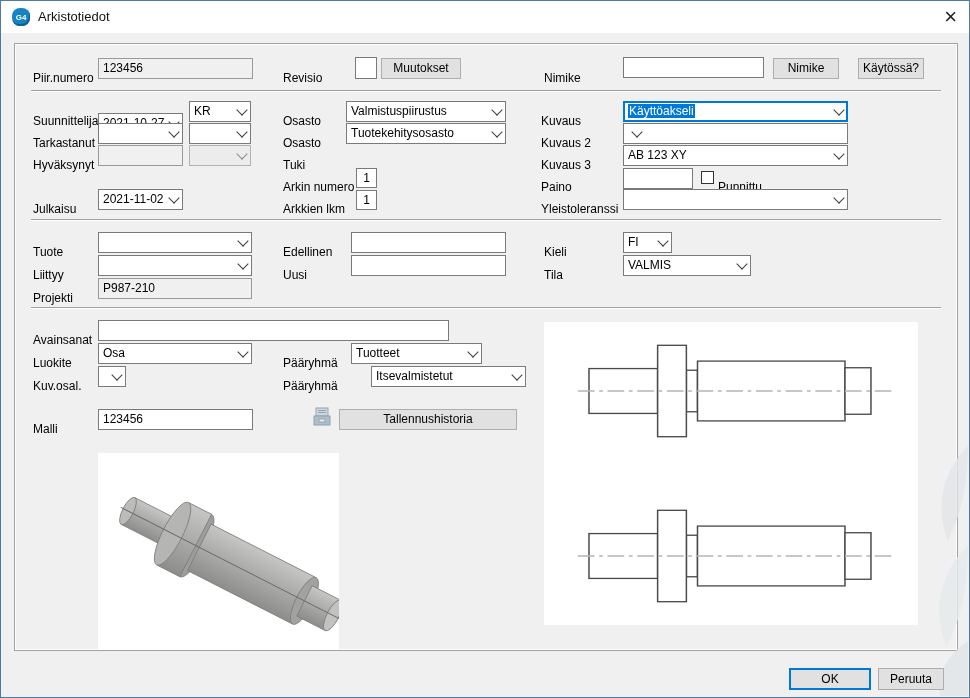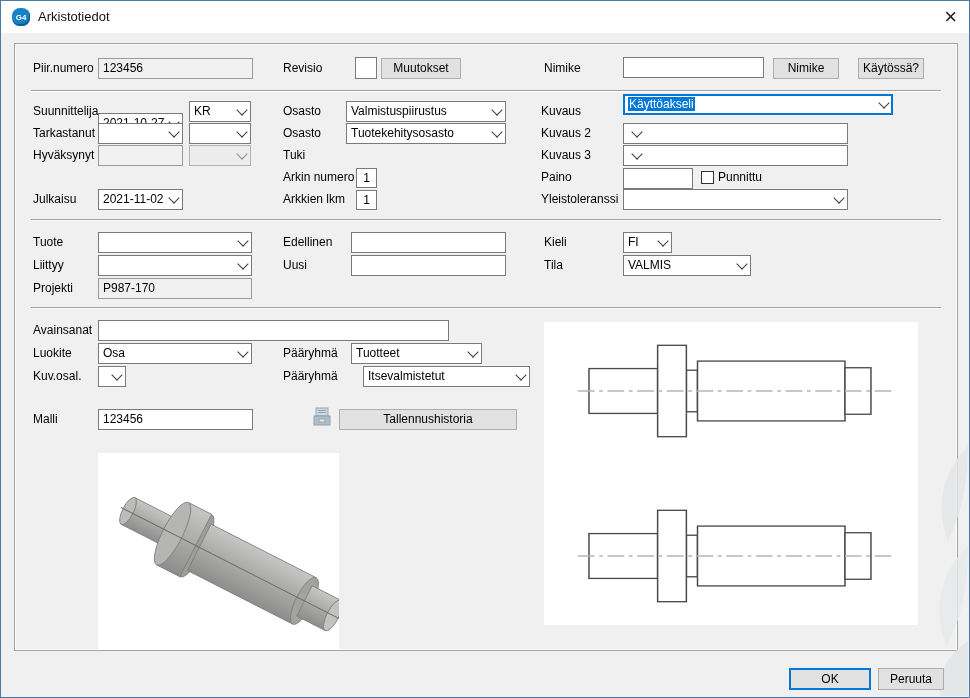--- a/index.html
+++ b/index.html
@@ -4,21 +4,21 @@
 <style>
   html,body{margin:0;padding:0;background:#cfd6dd;font-family:"Liberation Sans",sans-serif;}
   .dialog{position:relative;width:970px;height:698px;background:#f0f0f0;border:1px solid #4a7ba6;box-sizing:border-box;overflow:hidden;}
   .titlebar{position:absolute;left:0;top:0;width:100%;height:32px;background:#ffffff;}
   .app-icon{position:absolute;left:11px;top:7px;width:18px;height:18px;background:#1583c4;border-radius:8px;color:#fff;
             font-size:8px;font-weight:bold;display:flex;align-items:center;justify-content:center;box-shadow:inset -1px -2px 0 #0f5f95;}
   .title{position:absolute;left:37px;top:8px;font-size:13px;color:#111;}
   .close{position:absolute;right:12px;top:2px;font-size:22px;font-weight:300;color:#222;line-height:28px;cursor:default;}
   .panel{position:absolute;left:13px;top:42px;width:944px;height:608px;border:1px solid #a3a3a3;background:#f0f0f0;box-sizing:border-box;box-shadow:inset 0 0 0 1px #fdfdfd;}
   .sep{position:absolute;left:30px;width:910px;height:0;border-top:1px solid #a0a0a0;border-bottom:1px solid #ffffff;}
-  .lbl{position:absolute;font-size:12px;color:#000;line-height:21px;white-space:nowrap;}
+  .lbl{position:absolute;font-size:12px;color:#000;line-height:21px;white-space:nowrap;margin-top:10px;}
   .field{position:absolute;height:21px;box-sizing:border-box;background:#fff;border:1px solid #7a7a7a;font-size:12px;
          line-height:19px;padding:0 4px;white-space:nowrap;overflow:hidden;color:#000;}
   .field.ro{background:#f0f0f0;border-color:#9a9a9a;}
   .field.num{text-align:center;padding:0 2px;}
   .combo{position:absolute;height:21px;box-sizing:border-box;background:#fff;border:1px solid #7a7a7a;display:flex;align-items:center;padding-left:4px;}
   .combo .txt{flex:1;font-size:12px;line-height:19px;white-space:nowrap;overflow:hidden;color:#000;}
   .combo.disabled{background:#ececec;border-color:#b2b2b2;}
   .combo.focus{outline:2px solid #0078d7;outline-offset:-2px;}
   .chevbox{width:17px;align-self:stretch;display:flex;align-items:center;justify-content:center;}
   .chev{width:7px;height:7px;border-right:1.5px solid #3c3c3c;border-bottom:1.5px solid #3c3c3c;transform:rotate(45deg);margin-top:-4px;}
@@ -121,34 +121,35 @@
         <span class="chev"></span>
       </span>
   </div>
   <div class="lbl" style="left:282px;top:144px">Tuki</div>
   <div class="lbl" style="left:282px;top:166px">Arkin numero</div>
   <div class="field num" style="left:355px;top:167px;width:21px;height:20px">1</div>
   <div class="lbl" style="left:282px;top:188px">Arkkien lkm</div>
   <div class="field num" style="left:355px;top:189px;width:21px;height:20px">1</div>
 
   <div class="lbl" style="left:540px;top:100px">Kuvaus</div>
-  <div class="combo focus" style="left:622px;top:93px;width:270px">
+  <div class="combo focus" style="left:622px;top:100px;width:225px">
     <span class="txt"><span class="sel">Käyttöakseli</span></span>
     <span class="chevbox">
         <span class="chev"></span>
       </span>
   </div>
   <div class="lbl" style="left:540px;top:122px">Kuvaus 2</div>
   <div class="combo" style="left:622px;top:122px;width:225px">
     <span class="chevbox">
         <span class="chev"></span>
       </span>
   </div>
   <div class="lbl" style="left:540px;top:144px">Kuvaus 3</div>
   <div class="combo" style="left:622px;top:144px;width:225px">
+    <span class="txt">AB 123 XY</span>
     <span class="chevbox">
         <span class="chev"></span>
       </span>
   </div>
   <div class="lbl" style="left:540px;top:166px">Paino</div>
   <div class="field" style="left:622px;top:167px;width:70px"></div>
   <div class="cb" style="left:700px;top:170px"></div>
   <div class="lbl" style="left:717px;top:166px">Punnittu</div>
   <div class="lbl" style="left:540px;top:188px">Yleistoleranssi</div>
   <div class="combo" style="left:622px;top:188px;width:225px">
@@ -168,21 +169,21 @@
       </span>
   </div>
   <div class="lbl" style="left:32px;top:254px">Liittyy</div>
   <div class="combo" style="left:97px;top:254px;width:154px">
     <span class="txt"></span>
     <span class="chevbox">
         <span class="chev"></span>
       </span>
   </div>
   <div class="lbl" style="left:32px;top:277px">Projekti</div>
-  <div class="field ro" style="left:97px;top:277px;width:154px">P987-170</div>
+  <div class="field ro" style="left:97px;top:277px;width:154px">P987-210</div>
 
   <div class="lbl" style="left:282px;top:231px">Edellinen</div>
   <div class="field" style="left:350px;top:231px;width:155px"></div>
   <div class="lbl" style="left:282px;top:254px">Uusi</div>
   <div class="field" style="left:350px;top:254px;width:155px"></div>
 
   <div class="lbl" style="left:543px;top:231px">Kieli</div>
   <div class="combo" style="left:622px;top:231px;width:49px">
     <span class="txt">FI</span>
     <span class="chevbox">
@@ -216,21 +217,21 @@
       </span>
   </div>
   <div class="lbl" style="left:282px;top:342px">Pääryhmä</div>
   <div class="combo" style="left:350px;top:342px;width:131px">
     <span class="txt">Tuotteet</span>
     <span class="chevbox">
         <span class="chev"></span>
       </span>
   </div>
   <div class="lbl" style="left:282px;top:365px">Pääryhmä</div>
-  <div class="combo" style="left:362px;top:365px;width:167px">
+  <div class="combo" style="left:370px;top:365px;width:155px">
     <span class="txt">Itsevalmistetut</span>
     <span class="chevbox">
         <span class="chev"></span>
       </span>
   </div>
 
   <div class="lbl" style="left:32px;top:408px">Malli</div>
   <div class="field" style="left:97px;top:408px;width:155px">123456</div>
   <svg style="position:absolute;left:310px;top:405px" width="22" height="24" viewBox="0 0 22 24">
     <rect x="5" y="2" width="12" height="8" fill="#cdd7dd" stroke="#93a5b1"></rect>

